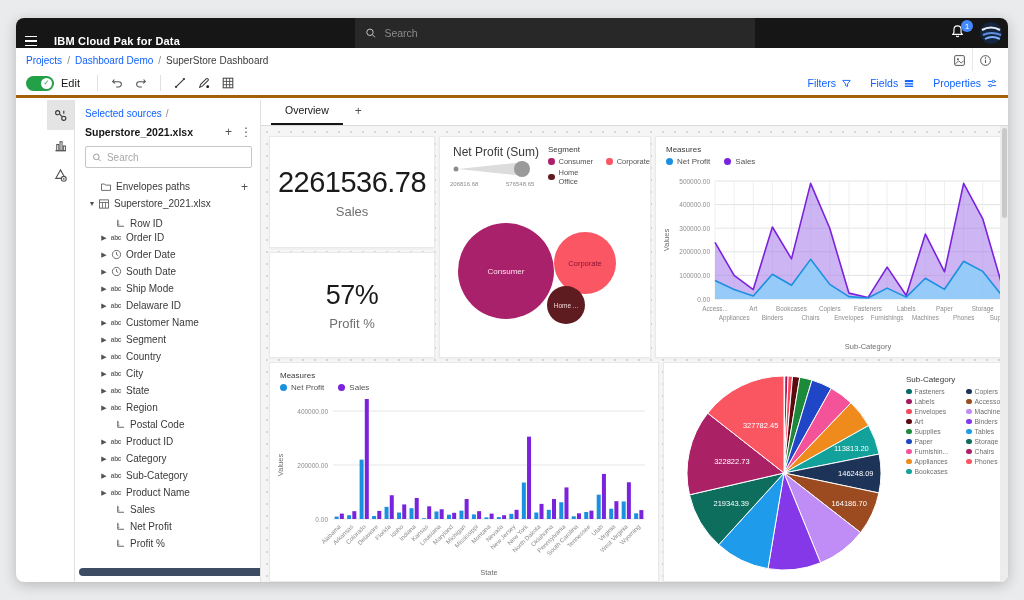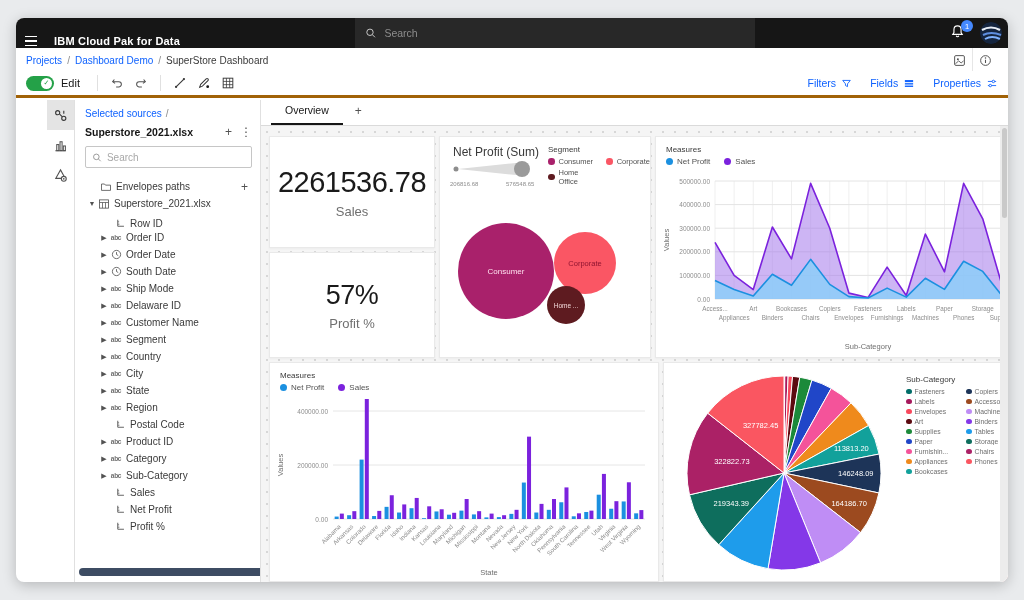--- a/index.html
+++ b/index.html
@@ -408,20 +408,27 @@
                 <span class="abc">abc</span>
               </span>
               <span class="trow-label">Category</span>
             </div>
             <div class="tree-row" style="padding-left: 14px;">
               <span class="caret">▶</span>
               <span class="ticon">
                 <span class="abc">abc</span>
               </span>
               <span class="trow-label">Sub-Category</span>
+            </div>
+            <div class="tree-row" style="padding-left: 14px;">
+              <span class="caret">▶</span>
+              <span class="ticon">
+                <span class="abc">abc</span>
+              </span>
+              <span class="trow-label">Product Name</span>
             </div>
             <div class="tree-row" style="padding-left: 28px;">
               <span class="ticon">
                 <svg width="11" height="11" viewBox="0 0 16 16">
                   <path d="M4 2.5 V12 H13" fill="none" stroke="#525252" stroke-width="1.3"></path>
                   <path d="M4 9 h2.5 M4 5.5 h2" stroke="#525252" stroke-width="1"></path>
                 </svg>
               </span>
               <span class="trow-label">Sales</span>
             </div>

